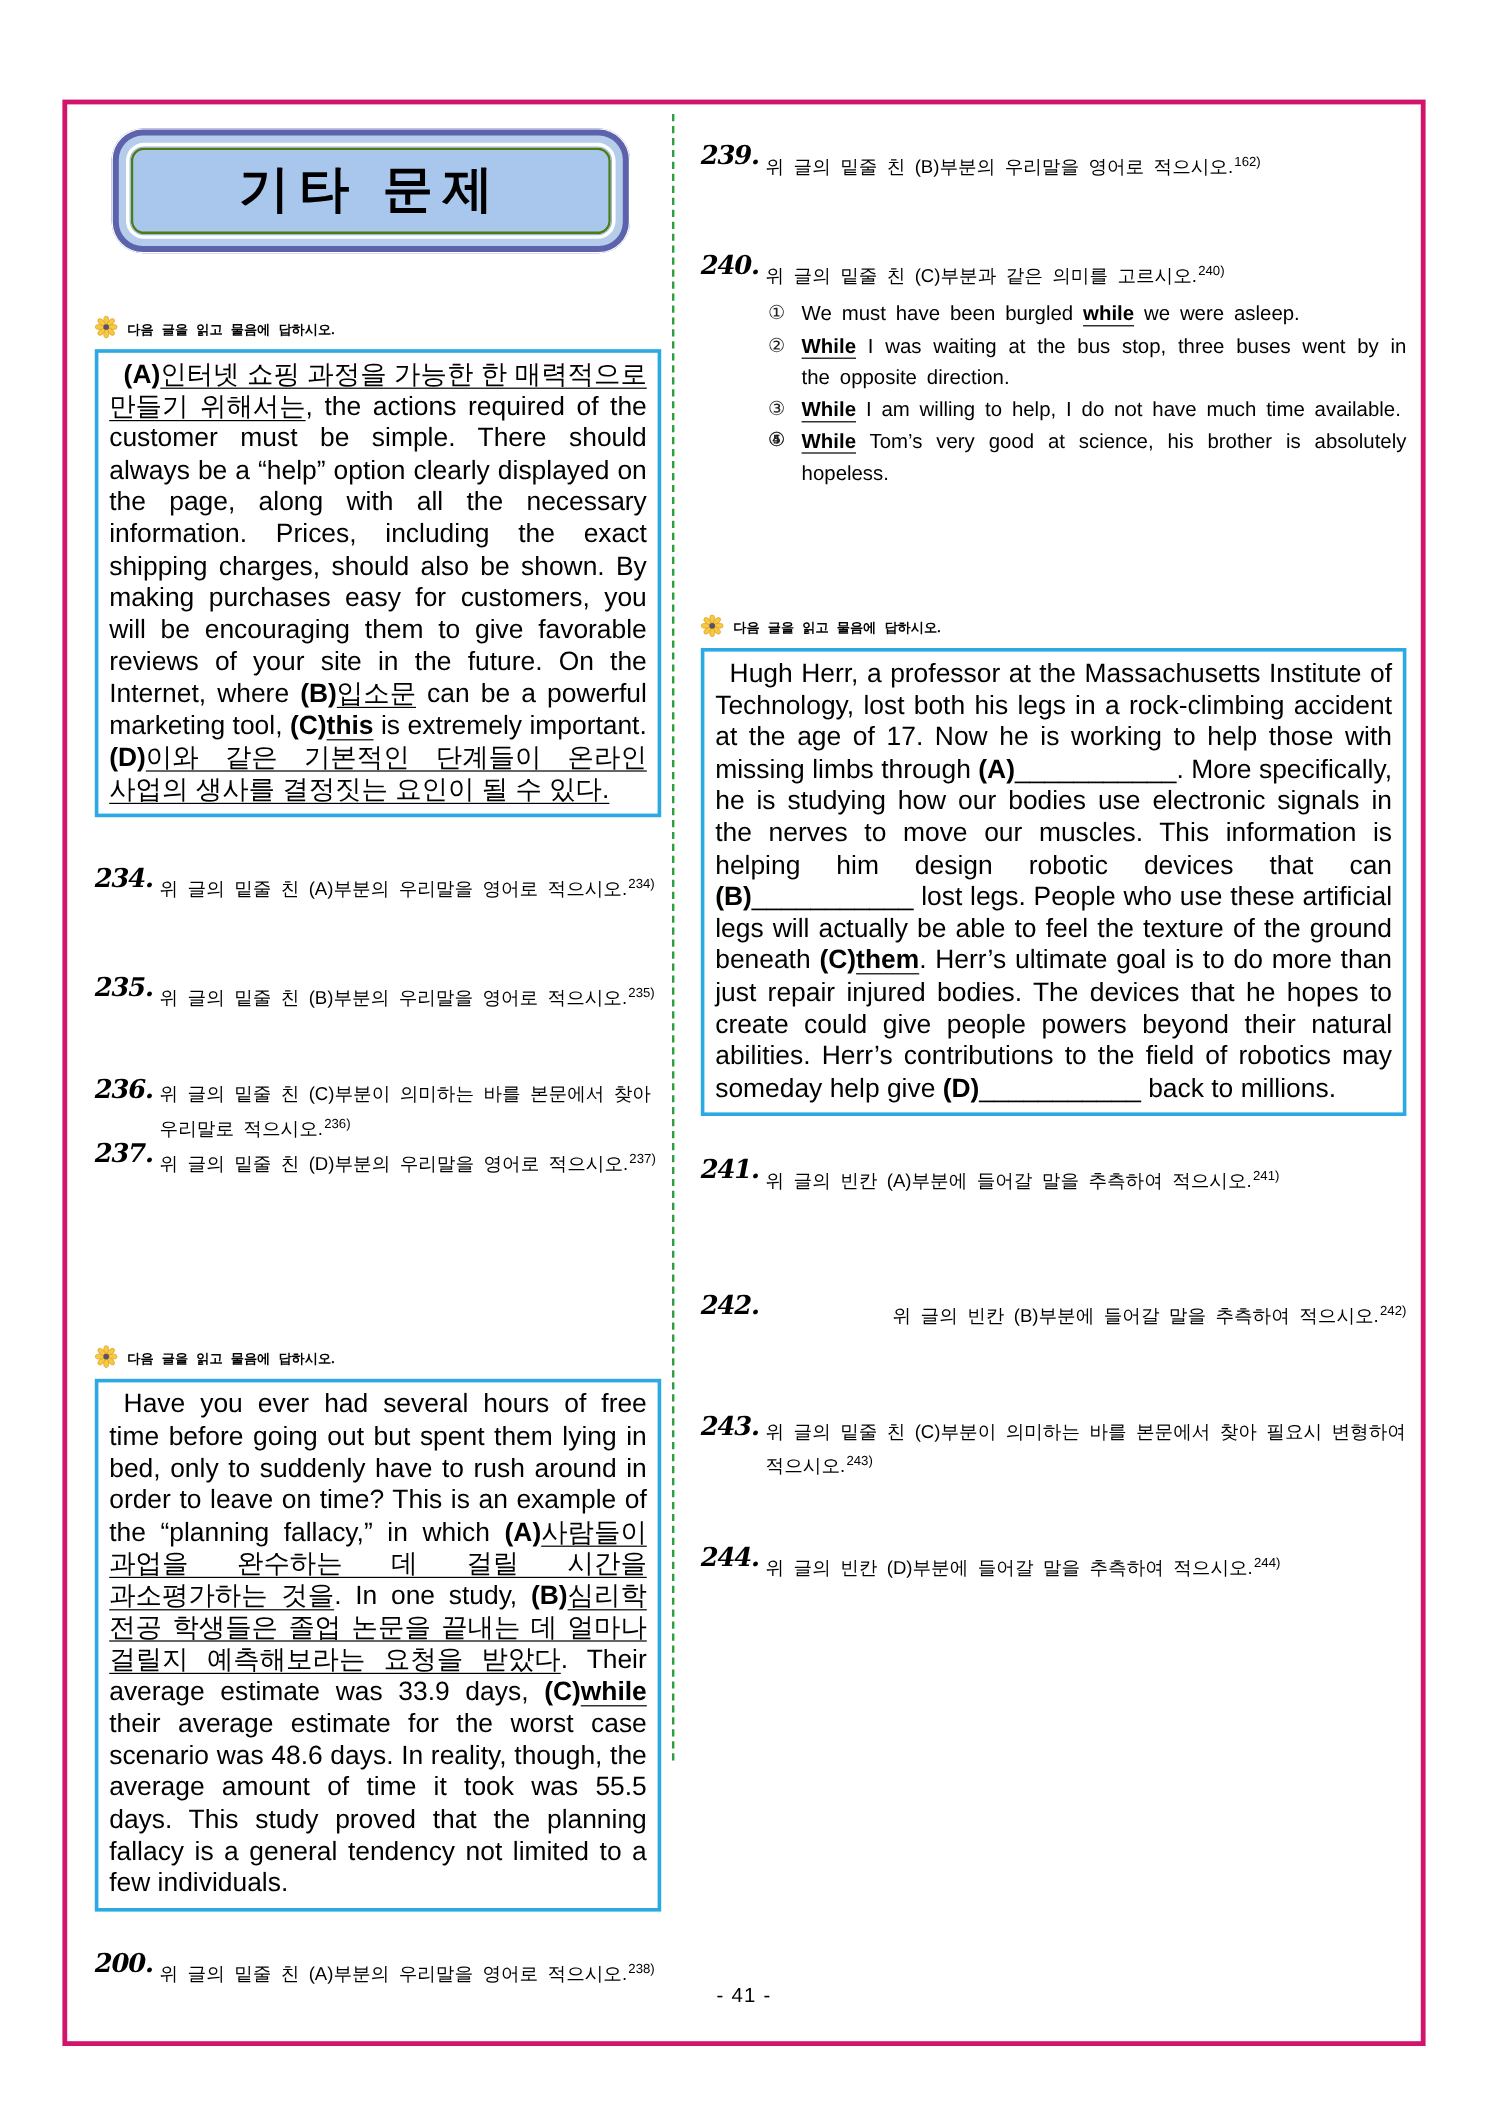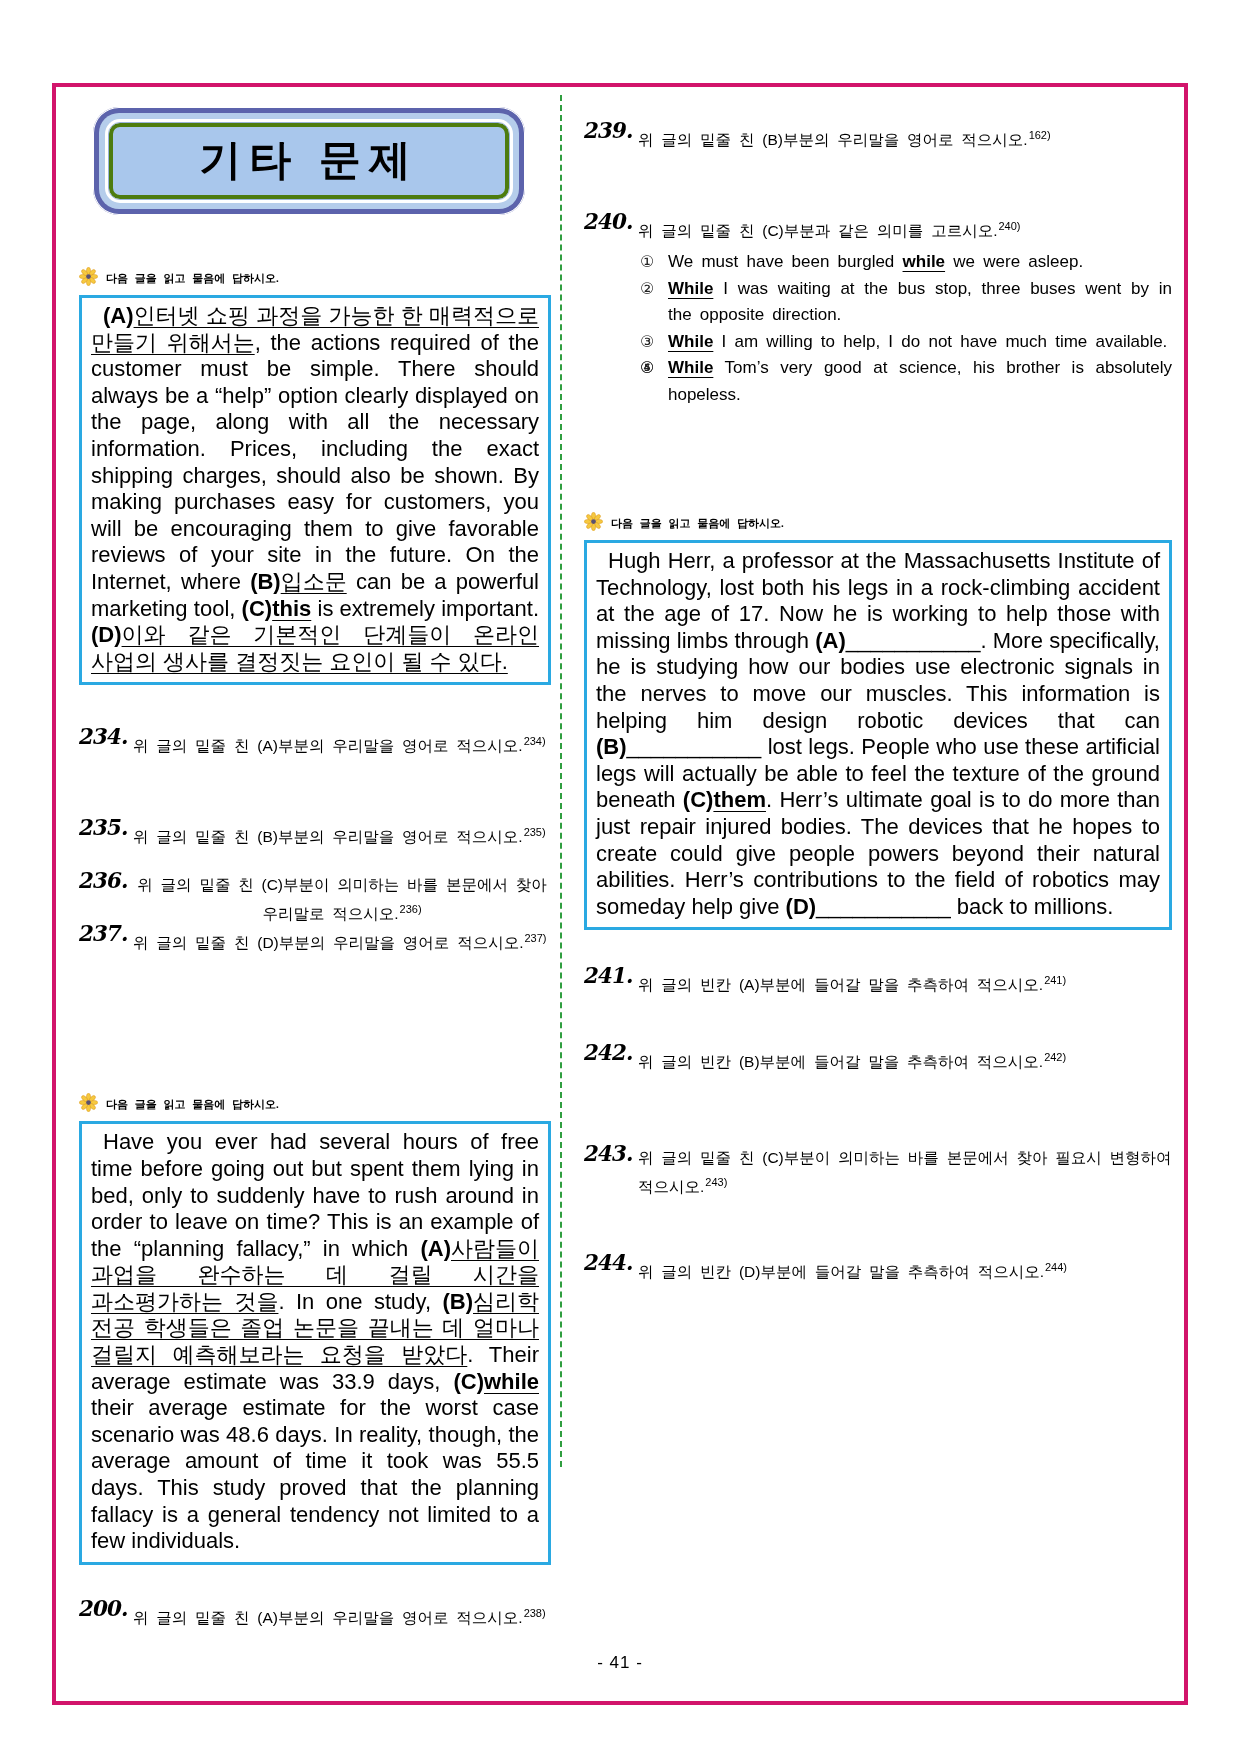--- a/index.html
+++ b/index.html
@@ -19,21 +19,21 @@
   .divider{position:absolute;left:504px;top:8px;height:1372px;width:0;border-left:2px dashed var(--divider);}
   .col{position:absolute;top:12px;}
   .col-left{left:23px;width:472px;}
   .col-right{left:528px;width:588px;}
 
   
   .title-wrap{margin:8px 0 0 14px;width:432px;}
   .title-outer{background:var(--title_ring);border-radius:26px;padding:6px;box-shadow:0 0 0 1px #fff inset;}
   .title-mid{background:var(--title_mid);border-radius:20px;padding:6px;}
   .title-white{background:#fff;border-radius:15px;padding:4px;}
-  .title-fill{background:var(--title_fill);border:4px solid #4d7c0f;outline:1px solid #9ab4dc;border-radius:11px;
+  .title-fill{background:var(--title_fill);border:2px solid #4d7c0f;outline:1px solid #9ab4dc;border-radius:11px;
               text-align:center;font-size:42px;font-weight:bold;letter-spacing:8px;padding:5px 0 7px 0;}
 
   
   .instruction{display:flex;align-items:flex-end;gap:8px;font-size:11px;font-weight:bold;word-spacing:4px;font-family:Liberation Serif, serif;}
   .instruction svg{flex:0 0 auto;}
 
   
   .passage{border:3px solid var(--passage_border);padding:5px 9px 7px 9px;
            font-size:22px;line-height:26.6px;text-align:justify;word-break:keep-all;}
   .passage .lead{display:inline-block;width:12px;}
@@ -51,33 +51,33 @@
   .choice{position:relative;padding-left:30px;text-align:justify;word-break:keep-all;}
   .cnum{position:absolute;left:2px;top:0;font-size:16px;color:#222;}
 
   .footer{position:absolute;left:0;bottom:28px;width:100%;text-align:center;font-size:17px;letter-spacing:1px;}
 
   
   .mt-instr1{margin-top:52px;}
   .mt-pass1{margin-top:9px;}
   .mt-q234{margin-top:44px;}
   .mt-q235{margin-top:62px;}
-  .mt-q236{margin-top:24px;text-align:center;}
+  .mt-q236{margin-top:56px;}
   .mt-q237{}
   .mt-instr2{margin-top:138px;}
   .mt-pass2{margin-top:9px;}
   .mt-q238{margin-top:36px;}
 
   
   .mt-q239{margin-top:24px;}
   .mt-q240{margin-top:62px;}
   .mt-instr3{margin-top:104px;}
   .mt-pass3{margin-top:9px;}
   .mt-q241{margin-top:38px;}
-  .mt-q242{margin-top:48px;}
+  .mt-q242{margin-top:84px;text-align:right;}
   .mt-q243{margin-top:72px;}
   .mt-q244{margin-top:56px;}
 </style>
 </head>
 <body>
 
 <div class="page">
   <div class="frame">
     <div class="divider"></div>
 

